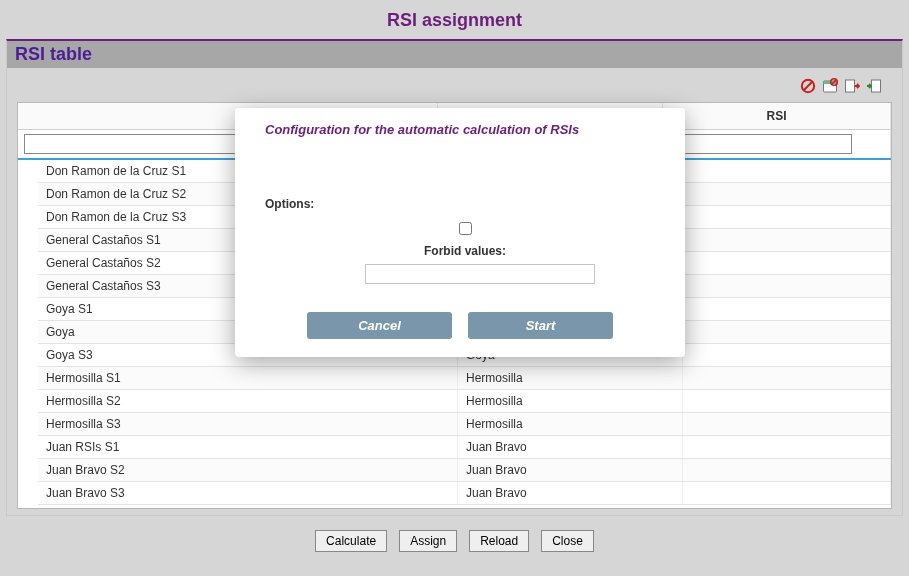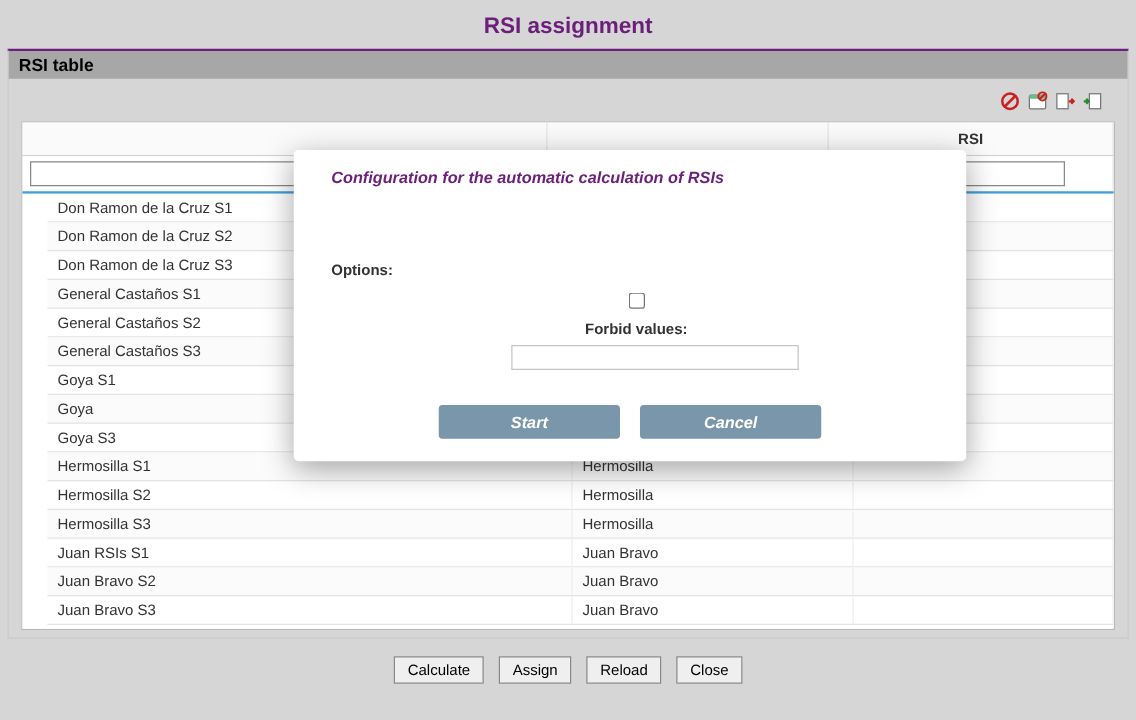--- a/index.html
+++ b/index.html
@@ -12,22 +12,22 @@
   }
   .page-title {
     text-align:center; color:#6b1e7a; font-weight:bold;
     font-size:18px; padding:10px 0 8px;
   }
   .panel {
     margin:0 6px; background:#d6d6d6;
     border:1px solid #c9c9c9; border-top:2px solid #6b1e7a;
   }
   .panel-header {
-    background:#a7a7a7; color:#000000; font-weight:bold;
-    font-size:14px; padding:3px 8px;
+    background:#a7a7a7; color:#4c1d95; font-weight:bold;
+    font-size:18px; padding:3px 8px;
   }
   .panel-body { padding:8px 10px 6px; }
   .toolbar { display:flex; justify-content:flex-end; gap:6px; padding:2px 10px 8px 0; }
   .tb-icon { width:16px; height:16px; display:inline-block; }
   .table-wrap { background:#fff; border:1px solid #b8b8b8; position:relative; }
   .thead-row { display:flex; border-bottom:1px solid #d0d0d0; background:#fafafa; }
   .th { padding:6px 8px; font-weight:bold; color:#333; border-right:1px solid #e3e3e3; text-align:center; }
   .th.col1 { flex:0 0 420px; }
   .th.col2 { flex:0 0 225px; }
   .th.col3 { flex:1; }
@@ -54,21 +54,21 @@
   .footer-buttons {
     display:flex; justify-content:center; gap:12px;
     padding:14px 0 0;
   }
   .footer-buttons button {
     background:#efefef; border:1px solid #888; padding:3px 10px;
     font-size:12px; cursor:pointer; font-family:inherit;
   }
   
   .modal {
-    position:absolute; top:120px; left:235px; width:538px;
+    position:absolute; top:108px; left:235px; width:450px;
     background:#fff; border-radius:4px;
     box-shadow:0 6px 24px rgba(0,0,0,.35);
     padding:14px 30px 18px; z-index:10;
   }
   .modal-title {
     color:#6b1e7a; font-style:italic; font-weight:bold; font-size:13px;
     font-family: "Comic Sans MS", cursive, sans-serif;
     margin-bottom:60px;
   }
   .opt-label { font-weight:bold; margin-bottom:8px; }
@@ -220,16 +220,16 @@
 
 <div class="modal">
   <div class="modal-title">Configuration for the automatic calculation of RSIs</div>
   <div class="opt-label">Options:</div>
   <div class="opt-line">
     <input type="checkbox" style="">
     <span style="font-weight:bold;">Forbid values:</span>
     <input type="text" value="" style="">
   </div>
   <div class="modal-buttons">
+    <button class="mbtn">Cancel</button>
     <button class="mbtn">Start</button>
-    <button class="mbtn">Cancel</button>
   </div>
 </div>
 
 </body></html>

